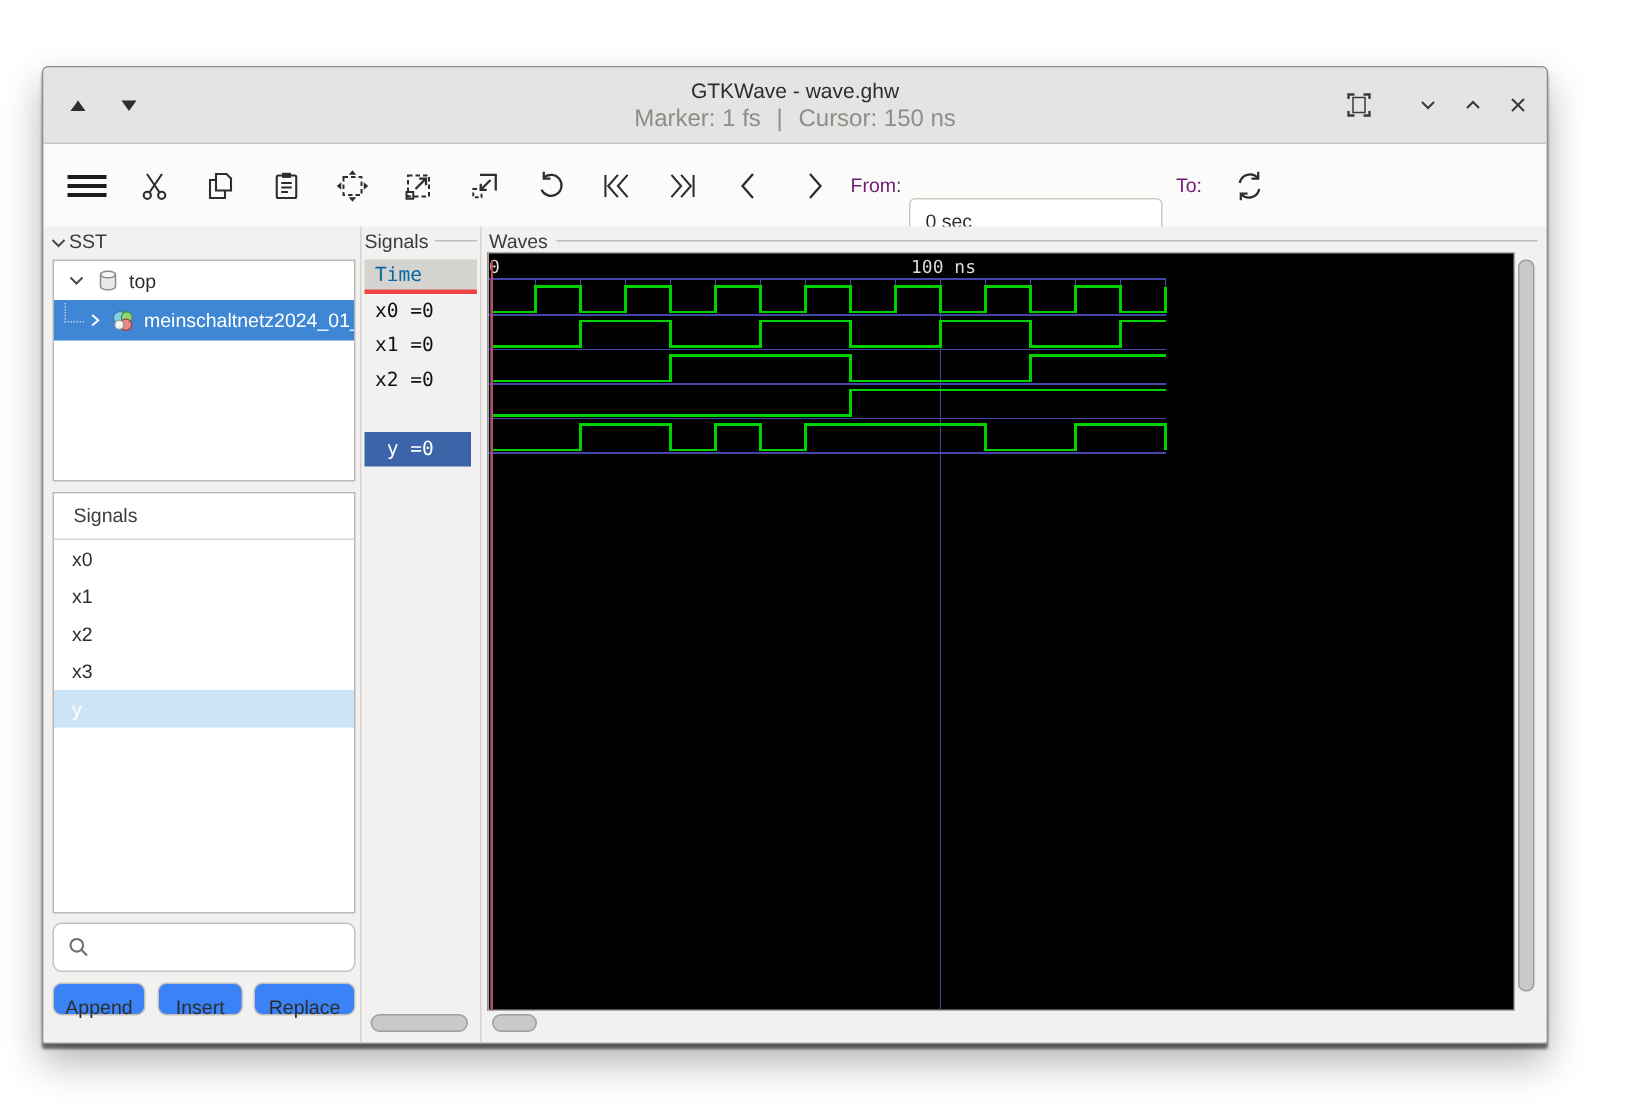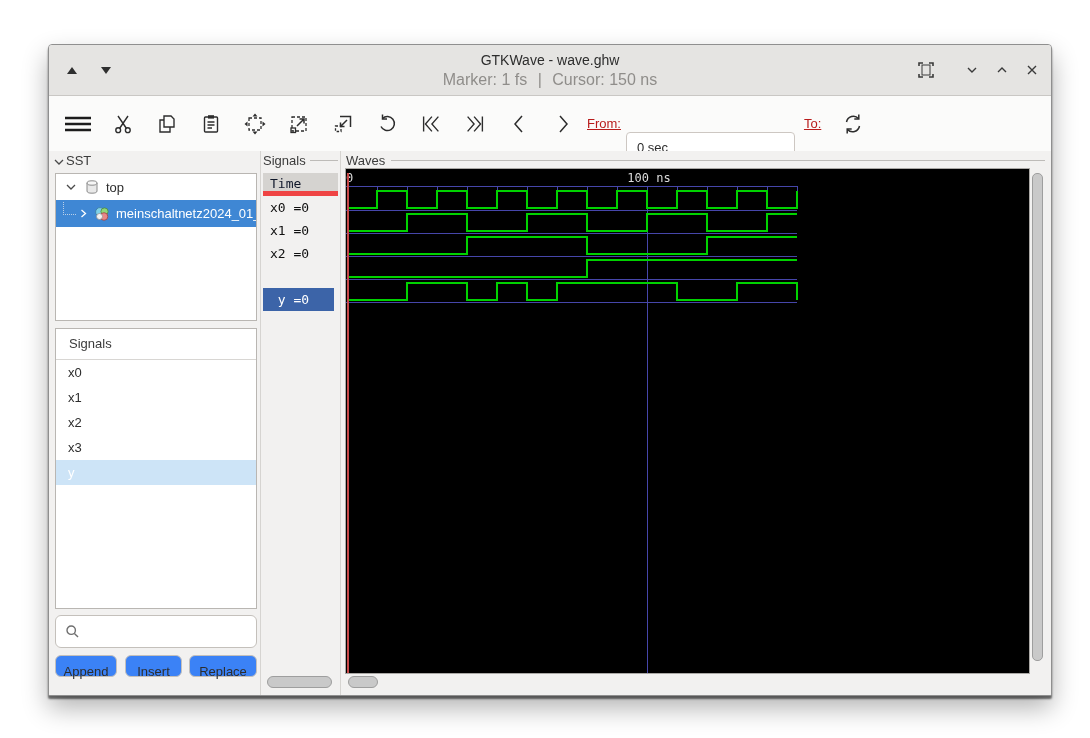--- a/index.html
+++ b/index.html
@@ -1,33 +1,33 @@
 <!DOCTYPE html>
 <html><head>
 <meta charset="utf-8">
 <style>
   html,body{margin:0;padding:0;background:#ffffff;width:1090px;height:738px;
     font-family:"Liberation Sans","DejaVu Sans",sans-serif;}
   .abs{position:absolute;}
-  #window{position:absolute;left:48px;top:44px;width:1002px;height:650px;
+  #window{position:absolute;left:28px;top:44px;width:1002px;height:650px;
     background:#f2f1f0;border:1px solid #8f8f8f;border-radius:4px 4px 2px 2px;
     box-shadow:0 3px 2px rgba(0,0,0,.55),0 12px 26px rgba(0,0,0,.30);overflow:hidden;}
   
   #titlebar{position:absolute;left:0;top:0;right:0;height:50px;background:#e5e4e2;
     border-bottom:1px solid #c9c7c4;}
   .tb-title{position:absolute;left:0;right:0;top:7px;text-align:center;font-size:14px;color:#2d2d2d;}
   .tb-sub{position:absolute;left:0;right:0;top:26px;text-align:center;font-size:16px;color:#8f8d8a;}
   .tb-btn{position:absolute;top:14px;width:22px;height:22px;display:flex;align-items:center;
     justify-content:center;cursor:default;}
   
   #toolbar{position:absolute;left:0;top:51px;right:0;height:55px;background:#fbfbfa;
     display:flex;align-items:center;padding-left:12px;box-sizing:border-box;}
   .ticon{width:24px;height:24px;flex:0 0 auto;display:flex;align-items:center;justify-content:center;}
   .tgap{margin-left:20px;}
-  .tlabel{font-size:13px;color:#b91c1c;margin-left:12px;margin-right:5px;flex:0 0 auto;text-decoration:underline;}
+  .tlabel{font-size:13px;color:#701a75;margin-left:12px;margin-right:5px;flex:0 0 auto;}
   .tentry{height:32px;border:1px solid #cdc7c2;border-radius:4px;background:#ffffff;
     font-size:13px;color:#2d2d2d;padding:0 10px;box-sizing:border-box;
     font-family:"Liberation Sans","DejaVu Sans",sans-serif;flex:0 0 auto;outline:none;margin-top:48px;}
   
   #content{position:absolute;left:0;top:106px;right:0;bottom:0;background:#f2f1f0;padding-left:16px;}
   .sep-v{position:absolute;top:0;bottom:0;width:1px;background:#d6d4d1;}
   .panel-label{position:absolute;font-size:13px;color:#3b3b3b;}
   .frame-line{position:absolute;height:1px;background:#bdbbb8;}
   .white-box{position:absolute;background:#ffffff;border:1px solid #b9b6b2;box-sizing:border-box;overflow:hidden;}
   
@@ -41,22 +41,22 @@
     border-bottom:1px solid #d8d6d3;background:#ffffff;}
   .list-item{height:25px;line-height:25px;padding-left:12px;font-size:13px;color:#2d2d2d;}
   .list-item.sel{background:#cde4f7;color:#ffffff;}
   
   #search-box{position:absolute;background:#ffffff;border:1px solid #c4c0bb;border-radius:6px;
     display:flex;align-items:center;padding-left:9px;box-sizing:border-box;}
   .btn{position:absolute;height:22px;background:#3b82f6;border:1px solid #c4c0bb;border-radius:6px;
     font-size:13px;color:#2d2d2d;text-align:center;line-height:32px;box-sizing:border-box;cursor:default;}
   
   .mono{font-family:"DejaVu Sans Mono","Liberation Mono",monospace;}
-  #time-header{position:absolute;background:#d5d3d0;border-bottom:5px solid #ef4444;
-    font-size:13px;color:#0f172a;line-height:22px;padding-left:7px;box-sizing:border-box;}
+  #time-header{position:absolute;background:#d5d3d0;border-bottom:3px solid #ef4444;
+    font-size:13px;color:#0369a1;line-height:22px;padding-left:7px;box-sizing:border-box;}
   .val-row{position:absolute;font-size:13px;color:#111;line-height:23px;padding-left:7px;
     box-sizing:border-box;white-space:pre;background:#f2f1f0;}
   .val-row.sel{background:#3c64a8;color:#ffffff;}
   
   #wave-frame{position:absolute;background:#000000;border:1px solid #aaa8a5;box-sizing:content-box;}
   
   .sb-thumb{position:absolute;background:#c9c9c9;border:1px solid #9e9e9e;border-radius:6px;box-sizing:border-box;}
   svg{display:block;}
 </style>
 </head>

